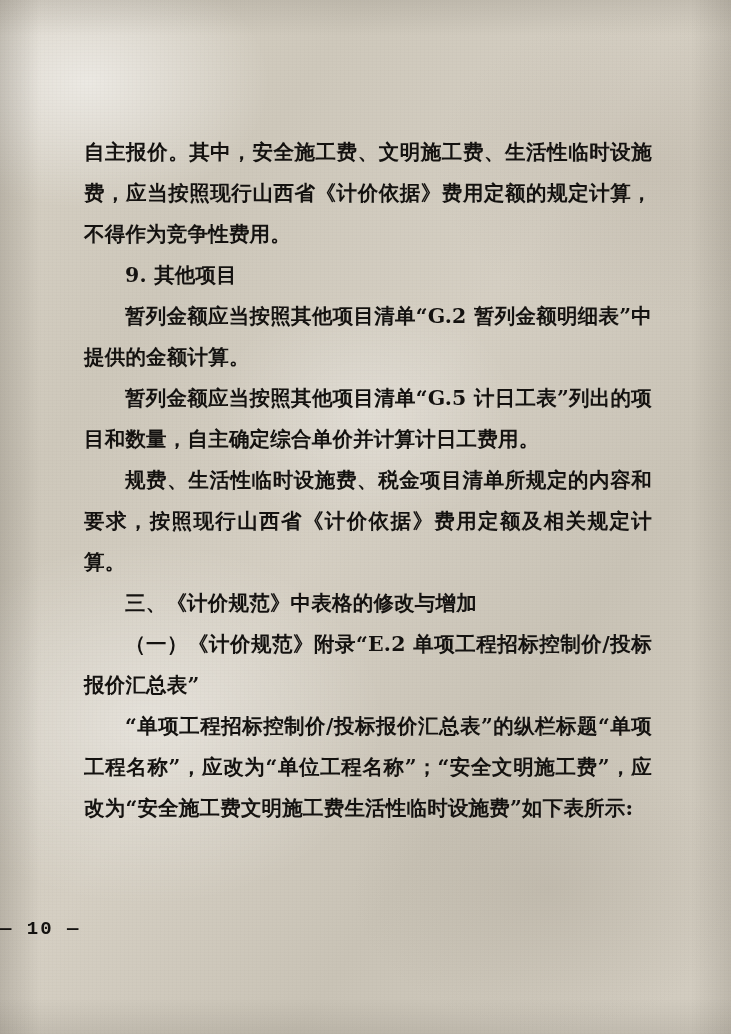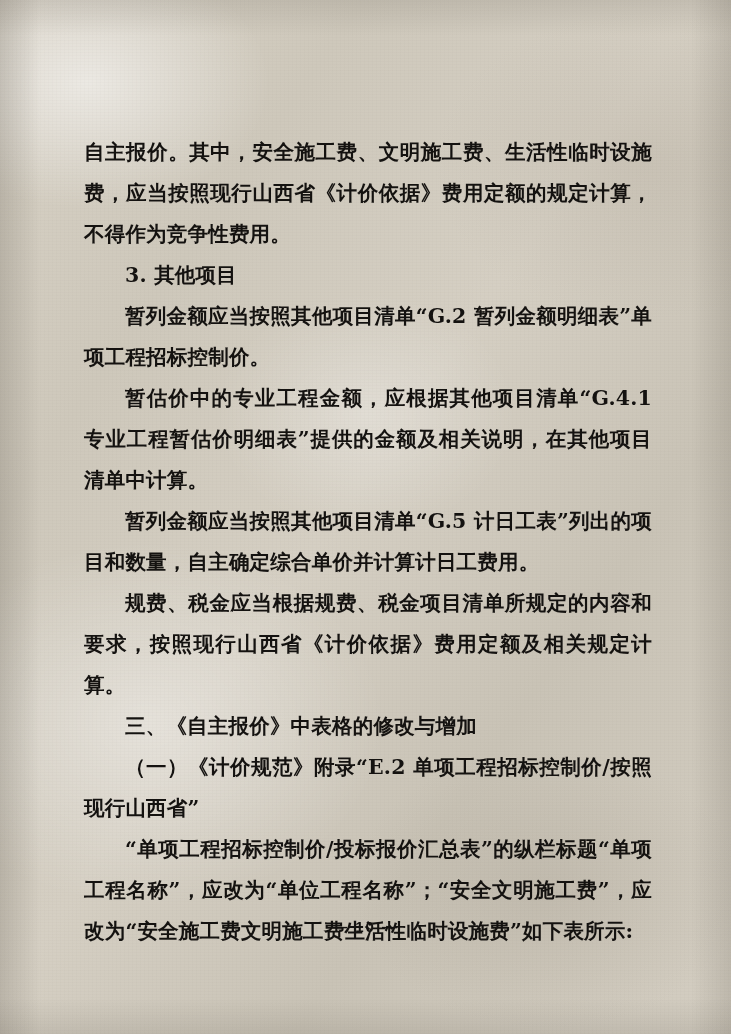--- a/index.html
+++ b/index.html
@@ -67,41 +67,39 @@
     text-indent: 41px;
   }
   p.heading {
     text-indent: 41px;
   }
   .pagenum {
     position: absolute;
     left: 0;
     right: 0;
     top: 918px;
-    text-align: center;
     color: #141210;
-    font-size: 15px;
+    font-size: 19px;
     font-weight: 600;
     letter-spacing: 2px;
-    font-family: Liberation Sans, sans-serif;
+    font-family: Liberation Mono, monospace;
   }
 </style>
 </head>
 <body>
 
 <div class="page">
   <div class="grain"></div>
   <div class="edge-shade"></div>
 
   <div class="content">
     <p class="flush">自主报价。其中，安全施工费、文明施工费、生活性临时设施费，应当按照现行山西省《计价依据》费用定额的规定计算，不得作为竞争性费用。</p>
-    <p class="heading">3. 其他项目</p>
-    <p class="indent">暂列金额应当按照其他项目清单“G.2 暂列金额明细表”单项工程招标控制价。</p>
-    <p class="indent">暂估价中的专业工程金额，应根据其他项目清单“G.4.1 专业工程暂估价明细表”提供的金额及相关说明，在其他项目清单中计算。</p>
+    <p class="heading">9. 其他项目</p>
+    <p class="indent">暂列金额应当按照其他项目清单“G.2 暂列金额明细表”中提供的金额计算。</p>
     <p class="indent">暂列金额应当按照其他项目清单“G.5 计日工表”列出的项目和数量，自主确定综合单价并计算计日工费用。</p>
-    <p class="indent">规费、税金应当根据规费、税金项目清单所规定的内容和要求，按照现行山西省《计价依据》费用定额及相关规定计算。</p>
-    <p class="heading">三、《自主报价》中表格的修改与增加</p>
-    <p class="heading">（一）《计价规范》附录“E.2 单项工程招标控制价/按照现行山西省”</p>
+    <p class="indent">规费、生活性临时设施费、税金项目清单所规定的内容和要求，按照现行山西省《计价依据》费用定额及相关规定计算。</p>
+    <p class="heading">三、《计价规范》中表格的修改与增加</p>
+    <p class="heading">（一）《计价规范》附录“E.2 单项工程招标控制价/投标报价汇总表”</p>
     <p class="indent">“单项工程招标控制价/投标报价汇总表”的纵栏标题“单项工程名称”，应改为“单位工程名称”；“安全文明施工费”，应改为“安全施工费文明施工费生活性临时设施费”如下表所示:</p>
   </div>
 
   <div class="pagenum">— 10 —</div>
 </div>
 
 </body></html>

